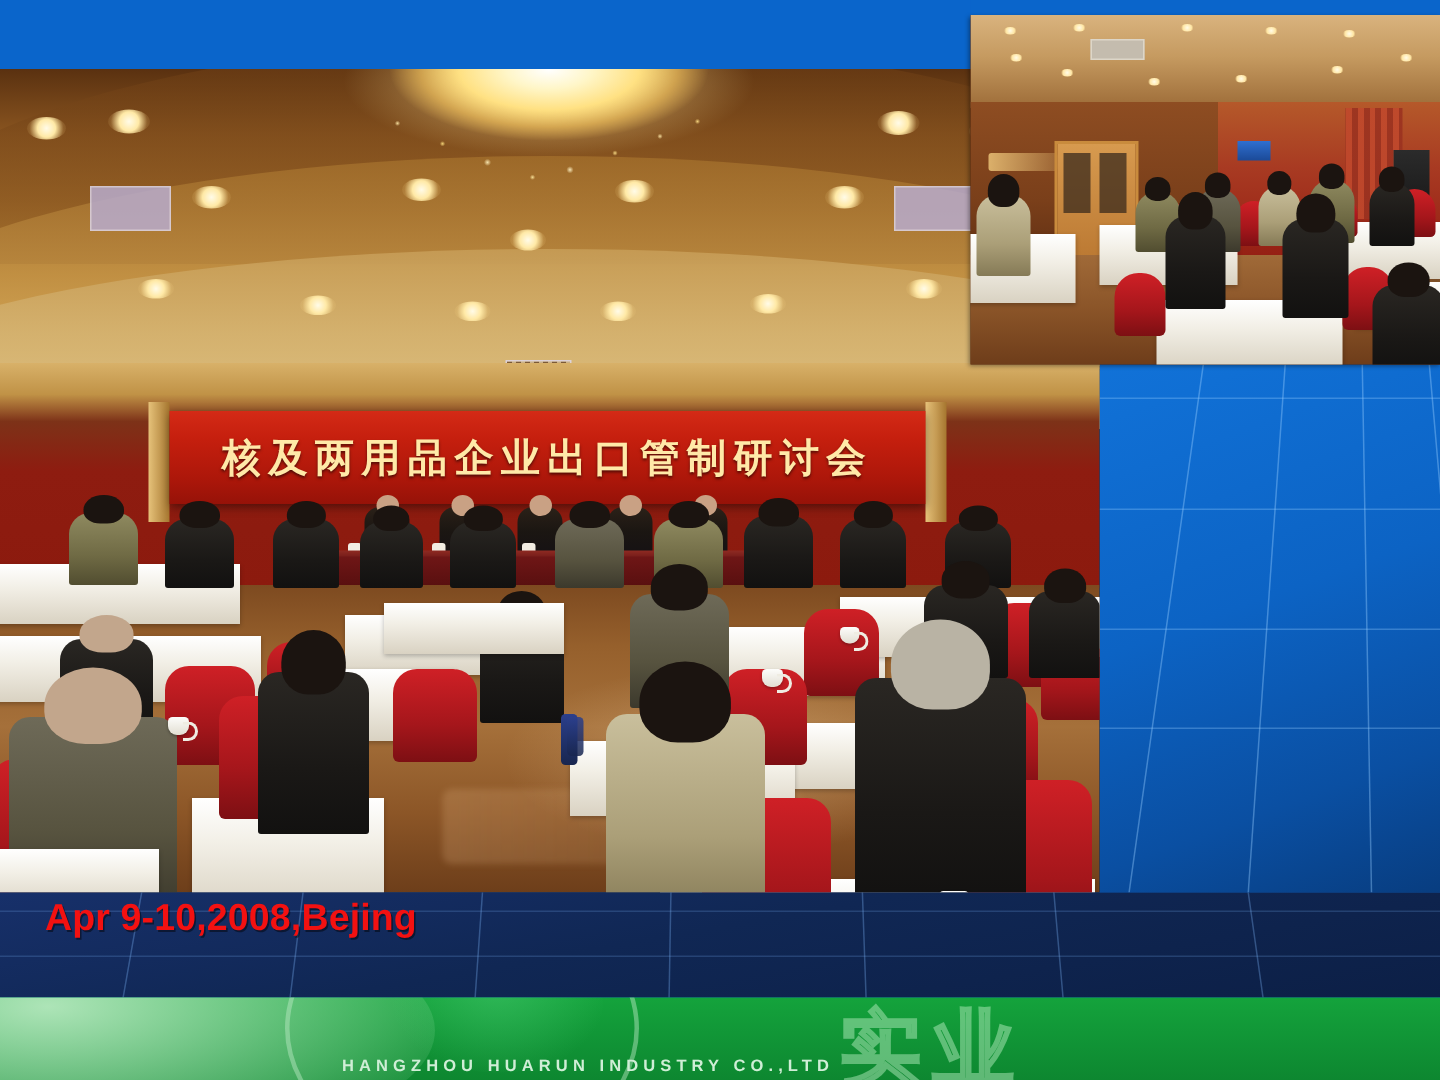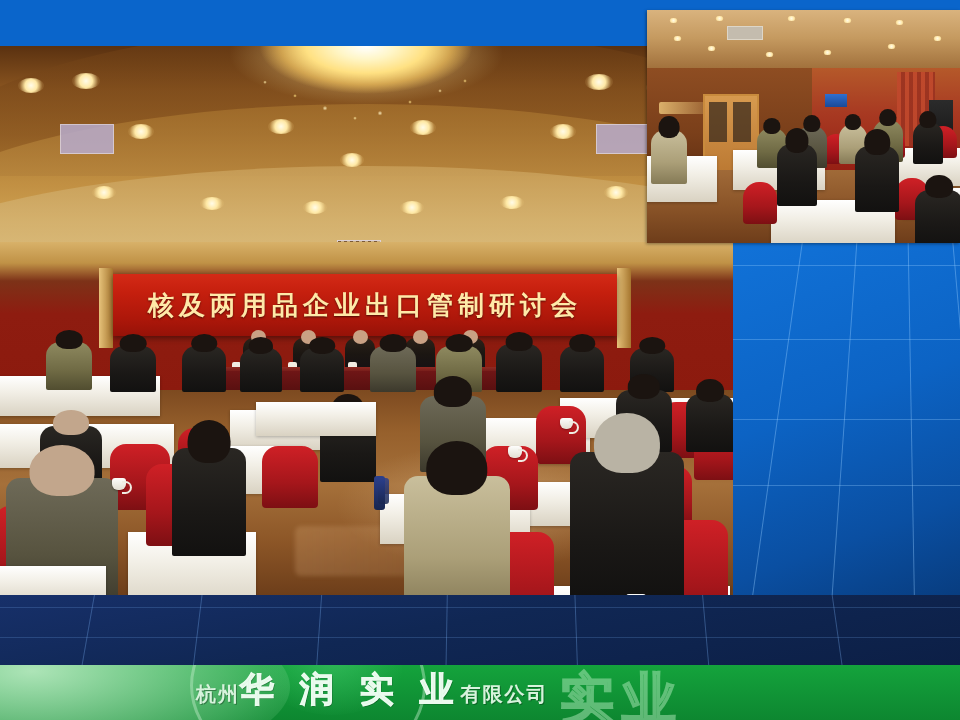--- a/index.html
+++ b/index.html
@@ -357,26 +357,25 @@
     <div class="tpar" style="top:12px;"></div>
     <div class="tpar" style="top:42px;"></div>
     <div class="tmerid" style="left:86px;transform:rotate(10deg);"></div>
     <div class="tmerid" style="left:196px;transform:rotate(7deg);"></div>
     <div class="tmerid" style="left:318px;transform:rotate(4deg);"></div>
     <div class="tmerid" style="left:446px;transform:rotate(1deg);"></div>
     <div class="tmerid" style="left:576px;transform:rotate(-2deg);"></div>
     <div class="tmerid" style="left:706px;transform:rotate(-5deg);"></div>
     <div class="tmerid" style="left:838px;transform:rotate(-8deg);"></div>
     <div class="title-text">
+      <div>Apr 9-10,2008,Bejing</div>
     </div>
   </div>
 
   <div class="footer">
     <div class="f-orb1"></div>
     <div class="f-orb2"></div>
     <div class="f-orb3"></div>
     <div class="f-ghost">实业</div>
-    <div class="f-cn">
-      <span>杭州</span><span class="big">华 润 实 业</span><span>有限公司</span>
-    </div>
+    <div class="f-en">HANGZHOU   HUARUN   INDUSTRY   CO.,LTD</div>
   </div>
 
 </div>
 
 </body></html>

